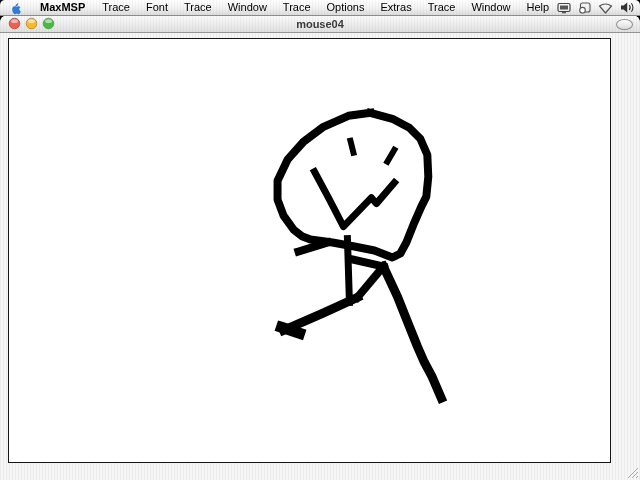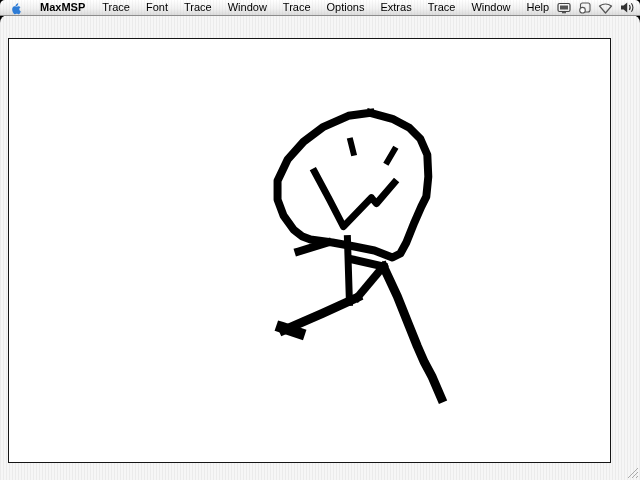--- a/index.html
+++ b/index.html
@@ -116,20 +116,38 @@
         <rect x="2.3" y="3.8" width="10.2" height="4.4" fill="#444"></rect>
         <path d="M7,4.2 l2.5,1.8 l-2.5,1.8 z" fill="#fff"></path>
       </svg>
     </span>
     <span class="pct">(97%)</span>
 
   </div>
 </div>
 
 <div class="window">
+  <div class="titlebar">
+    <div class="traffic">
+      <svg width="13" height="13" viewBox="0 0 13 13">
+        <circle cx="6.5" cy="6.5" r="5.3" stroke="#9a5a52" stroke-width="0.9" fill="#ee5f50"></circle>
+        <ellipse cx="6.5" cy="4.2" rx="3.4" ry="1.9" fill="rgba(255,255,255,0.55)"></ellipse>
+      </svg>
+      <svg width="13" height="13" viewBox="0 0 13 13">
+        <circle cx="6.5" cy="6.5" r="5.3" stroke="#a98a3a" stroke-width="0.9" fill="#fbb829"></circle>
+        <ellipse cx="6.5" cy="4.2" rx="3.4" ry="1.9" fill="rgba(255,255,255,0.55)"></ellipse>
+      </svg>
+      <svg width="13" height="13" viewBox="0 0 13 13">
+        <circle cx="6.5" cy="6.5" r="5.3" stroke="#5f9a52" stroke-width="0.9" fill="#47ba41"></circle>
+        <ellipse cx="6.5" cy="4.2" rx="3.4" ry="1.9" fill="rgba(255,255,255,0.55)"></ellipse>
+      </svg>
+    </div>
+    <div class="title">mouse04</div>
+    <div class="oval-btn"></div>
+  </div>
 
   <div class="canvas">
     <svg viewBox="0 0 602 424" preserveAspectRatio="none">
         <polyline points="362,74 384,80 401,89 412,100 419,116 420,138 418,158 413,168 406,184 398,204 392,215 384,219 366,212 346,208 324,204 302,201 294,198 285,191 275,177 269,161 269,142 279,121 295,103 315,88 340,77 362,74" fill="none" stroke="#000000" stroke-width="8" stroke-linecap="square" stroke-linejoin="round"></polyline>
         <polyline points="342,102 345,114" fill="none" stroke="#000000" stroke-width="6" stroke-linecap="square" stroke-linejoin="round"></polyline>
         <polyline points="386,111 379,123" fill="none" stroke="#000000" stroke-width="6" stroke-linecap="square" stroke-linejoin="round"></polyline>
         <polyline points="306,133 321,161 335,188 363,159 368,165 386,144" fill="none" stroke="#000000" stroke-width="7" stroke-linecap="square" stroke-linejoin="round"></polyline>
         <polyline points="339,200 341,264" fill="none" stroke="#000000" stroke-width="7" stroke-linecap="square" stroke-linejoin="round"></polyline>
         <polyline points="290,213 319,204" fill="none" stroke="#000000" stroke-width="8" stroke-linecap="square" stroke-linejoin="round"></polyline>
         <polyline points="344,221 375,228" fill="none" stroke="#000000" stroke-width="8" stroke-linecap="square" stroke-linejoin="round"></polyline>

